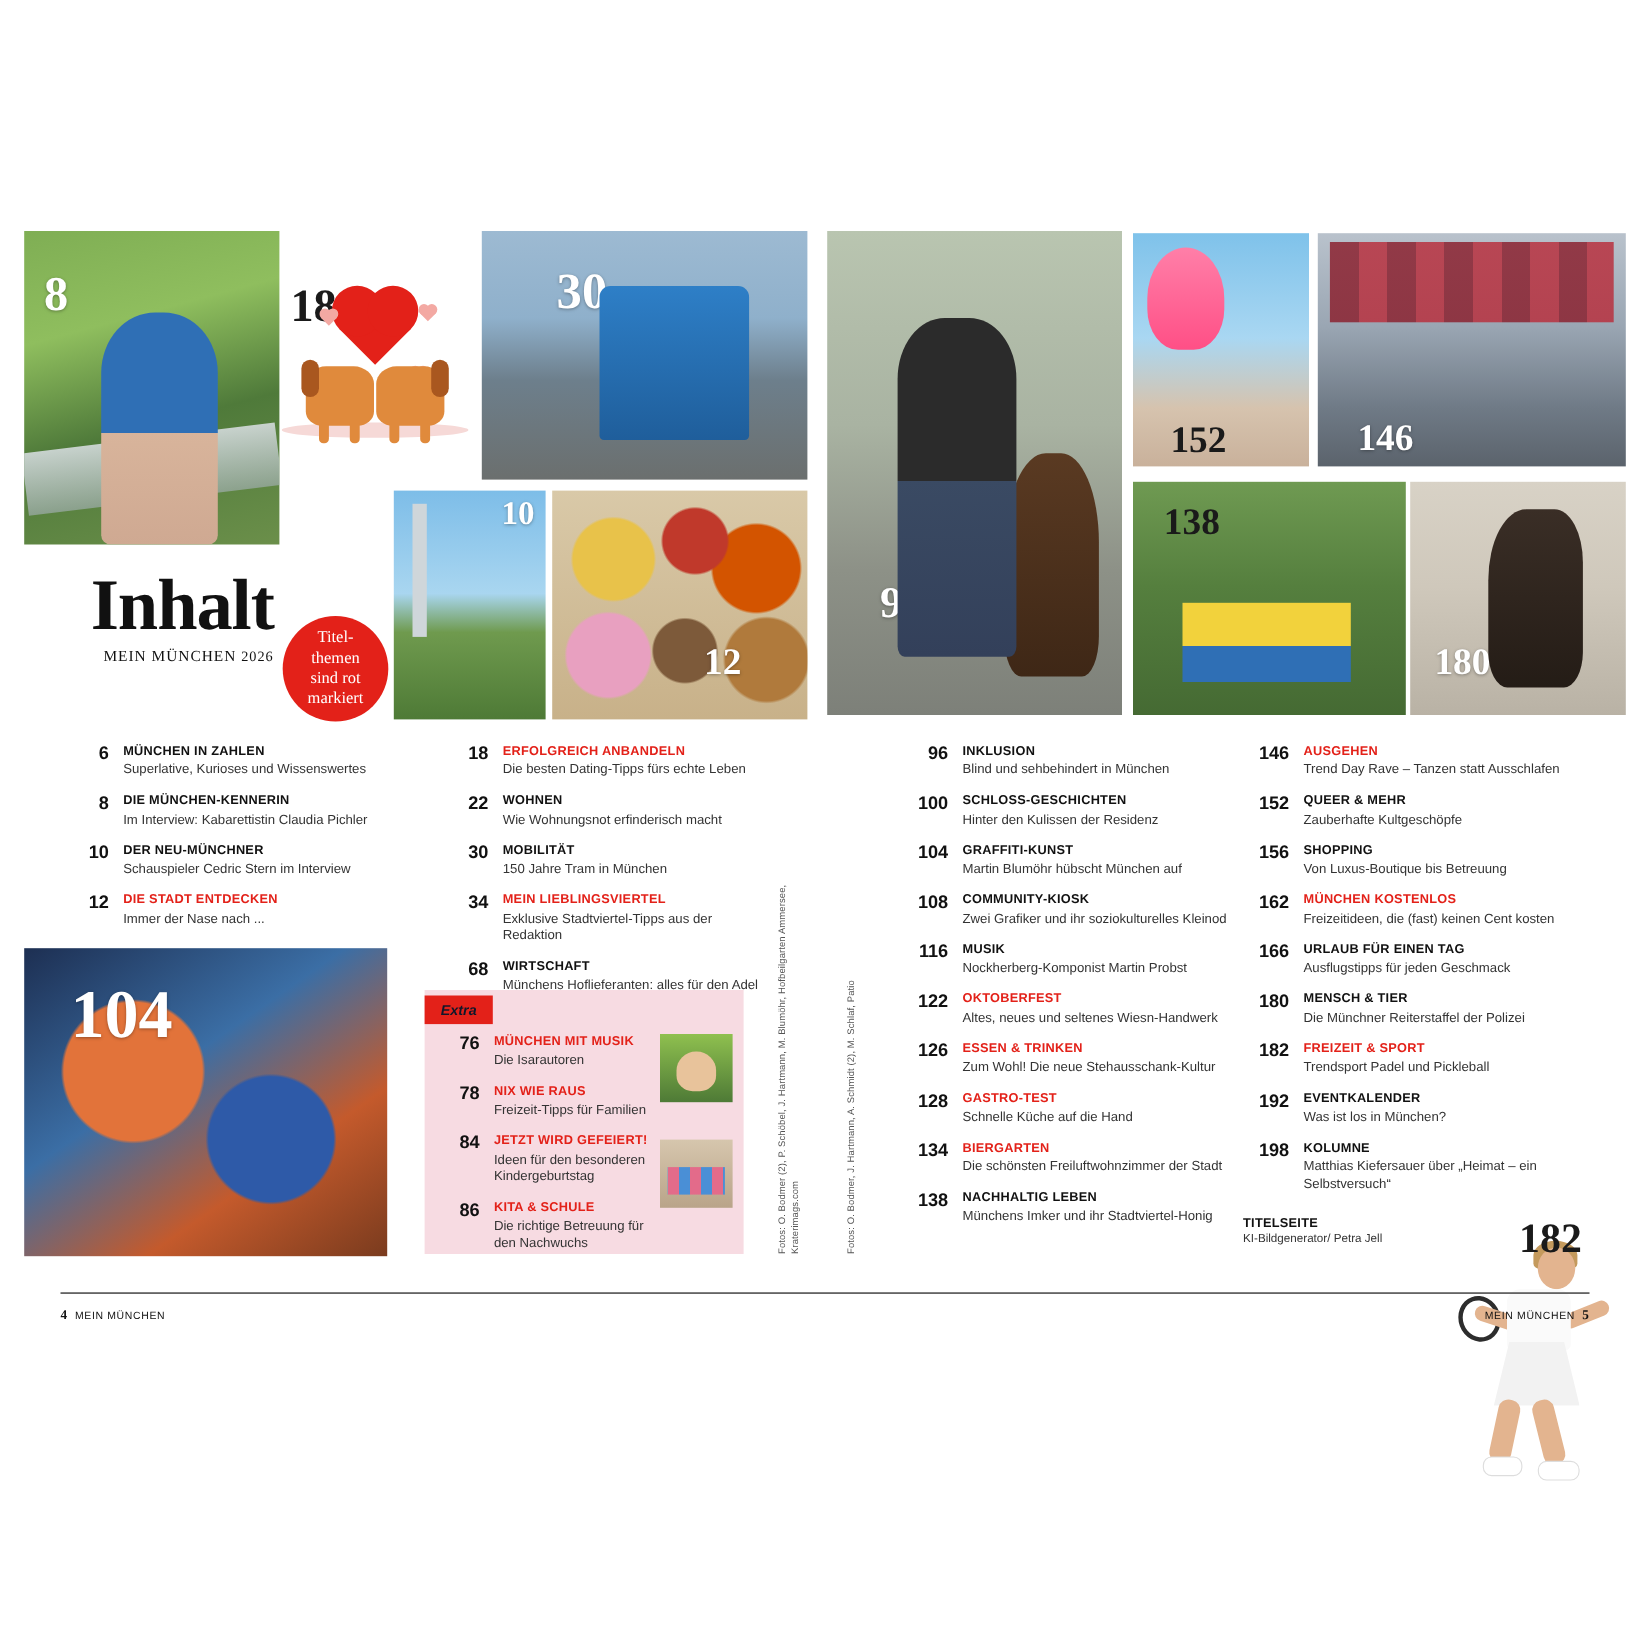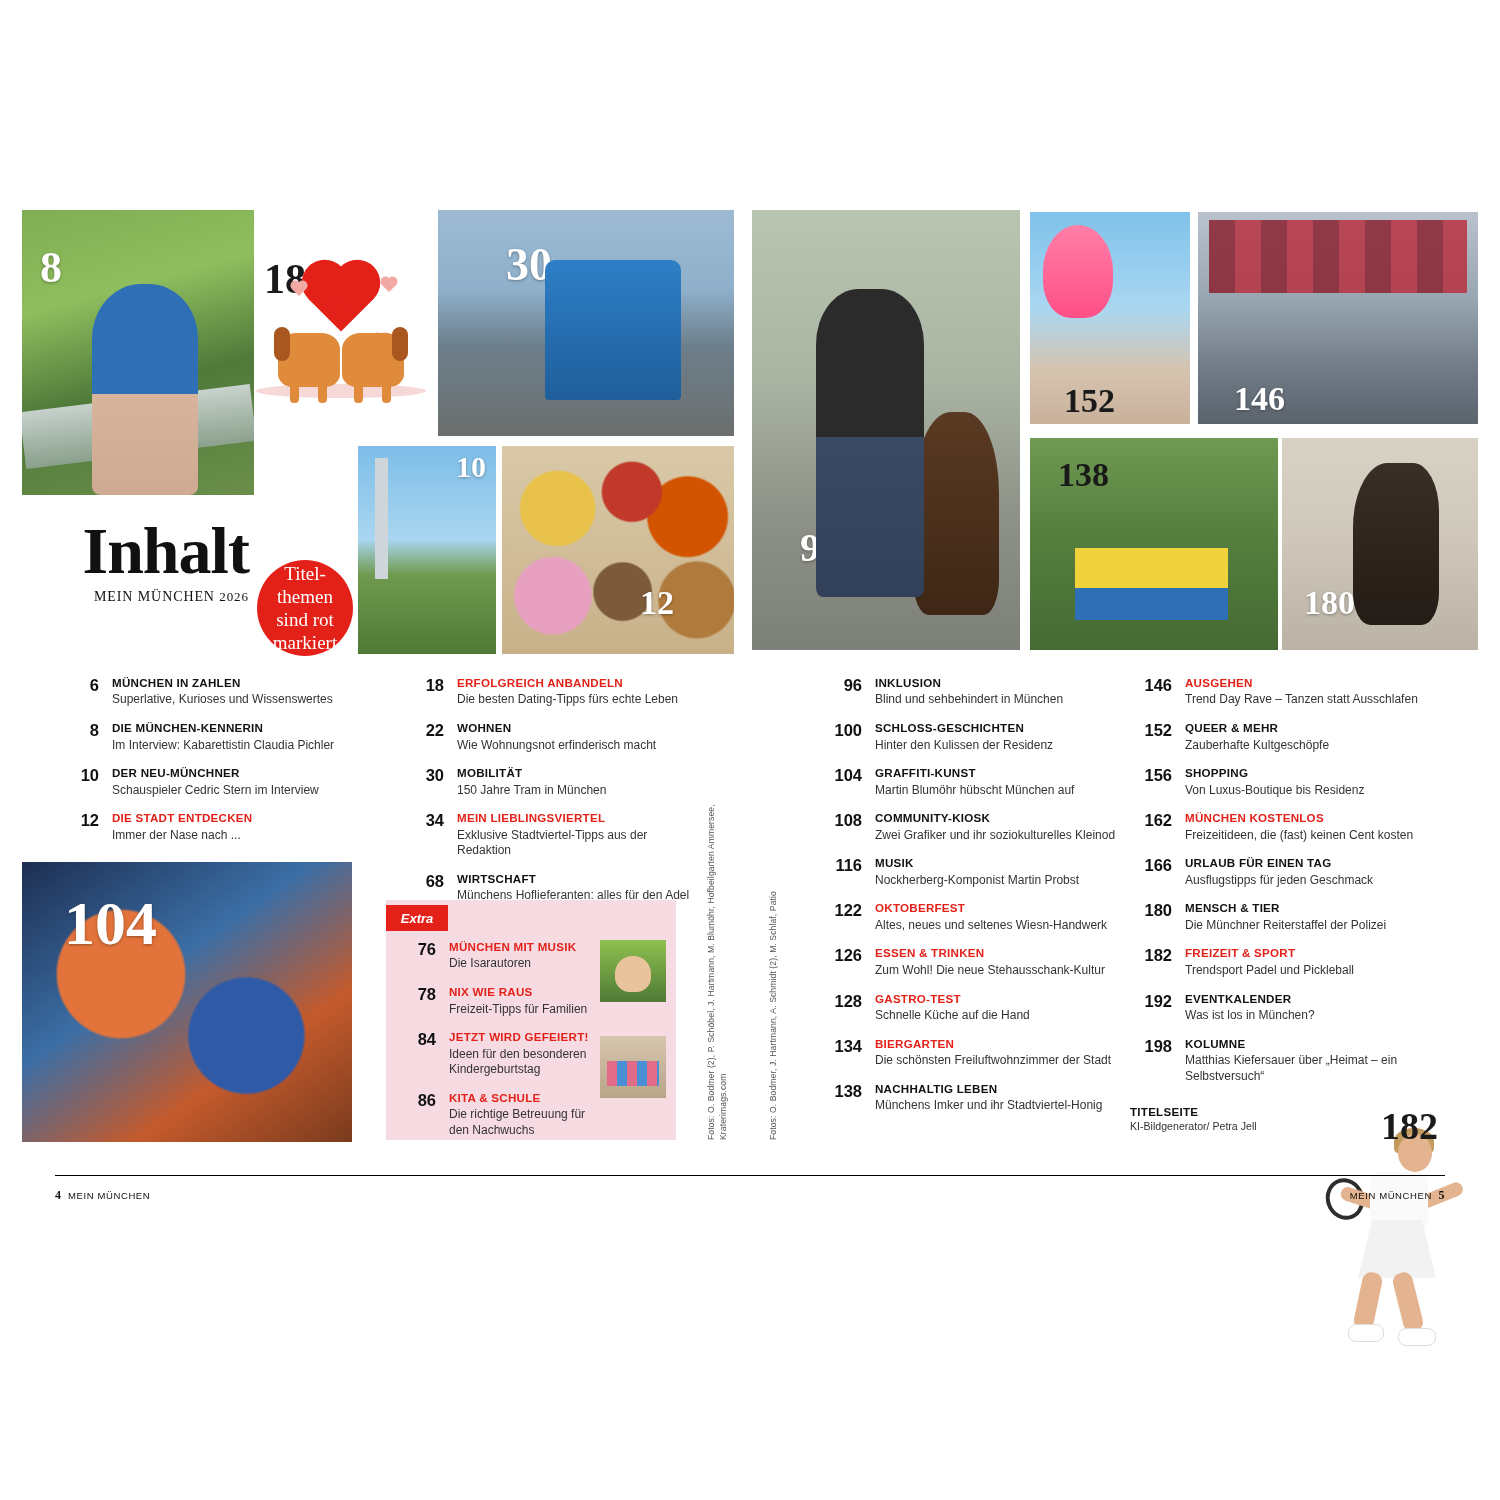--- a/index.html
+++ b/index.html
@@ -91,35 +91,35 @@
   .t-racket{position:absolute;left:2px;top:78px;width:30px;height:34px;border:4px solid #2d2d2d;border-radius:50%;transform:rotate(-20deg);}
 
   
   .inhalt{position:absolute;left:62px;top:520px;}
   .inhalt h1{margin:0;font-family:"Liberation Serif",serif;font-weight:700;font-size:66px;letter-spacing:-1px;line-height:.95;text-align:right;}
   .inhalt .sub{margin-top:6px;font-size:14px;letter-spacing:.9px;font-family:"Liberation Serif",serif;margin-left:32px;}
   .inhalt .sub .yr{font-size:13px;}
 
   .redbadge{position:absolute;left:257px;top:560px;width:96px;height:96px;border-radius:50%;
             background:#e32119;color:#fff;display:flex;align-items:center;justify-content:center;text-align:center;}
-  .redbadge span{font-family:"Liberation Serif",serif;font-size:19px;line-height:1.22;font-weight:400;}
+  .redbadge span{font-family:"Liberation Serif",serif;font-size:15px;line-height:1.22;font-weight:400;}
 
   
   .col{position:absolute;}
   .toc-item{display:flex;margin-bottom:13px;}
   .toc-num{width:44px;text-align:right;font-size:16.5px;font-weight:700;color:#111;flex:none;
            font-family:"Liberation Sans",sans-serif;line-height:1.15;}
   .toc-txt{padding-left:13px;}
   .toc-title{font-size:11.6px;font-weight:700;letter-spacing:.25px;line-height:1.25;color:#111;}
   .toc-title.red{color:#e32119;}
   .toc-desc{font-size:12px;color:#333;line-height:1.3;margin-top:2px;}
 
   
   .extrabox{position:absolute;left:386px;top:900px;width:290px;height:240px;background:#f7dbe2;}
-  .extratag{position:absolute;left:386px;top:905px;width:62px;height:26px;background:#e32119;color:#ffffff;
+  .extratag{position:absolute;left:386px;top:905px;width:62px;height:26px;background:#e32119;color:#0f172a;
             display:flex;align-items:center;justify-content:center;font-size:13px;font-weight:700;font-style:italic;}
   .extra-list{position:absolute;left:398px;top:940px;width:200px;}
   .extra-list .toc-num{width:38px;}
   .extra-thumb{position:absolute;overflow:hidden;}
   .et1{left:600px;top:940px;width:66px;height:62px;background:linear-gradient(180deg,#8fc04f,#4e7a36);}
   .et1:after{content:"";position:absolute;left:22%;top:26%;width:56%;height:58%;background:#e8c39b;border-radius:48% 48% 40% 40%;}
   .et2{left:600px;top:1036px;width:66px;height:62px;background:linear-gradient(180deg,#d6c6ad,#b9a489);}
   .et2:after{content:"";position:absolute;left:10%;top:40%;width:80%;height:40%;
      background:repeating-linear-gradient(90deg,#e36b8a 0 10px,#4a8fd6 10px 20px);}
 
@@ -384,21 +384,21 @@
         <div class="toc-num">152</div>
         <div class="toc-txt">
           <div class="toc-title">QUEER &amp; MEHR</div>
           <div class="toc-desc">Zauberhafte Kultgeschöpfe</div>
         </div>
       </div>
       <div class="toc-item">
         <div class="toc-num">156</div>
         <div class="toc-txt">
           <div class="toc-title">SHOPPING</div>
-          <div class="toc-desc">Von Luxus-Boutique bis Residenz</div>
+          <div class="toc-desc">Von Luxus-Boutique bis Betreuung</div>
         </div>
       </div>
       <div class="toc-item">
         <div class="toc-num">162</div>
         <div class="toc-txt">
           <div class="toc-title red">MÜNCHEN KOSTENLOS</div>
           <div class="toc-desc">Freizeitideen, die (fast) keinen Cent kosten</div>
         </div>
       </div>
       <div class="toc-item">

